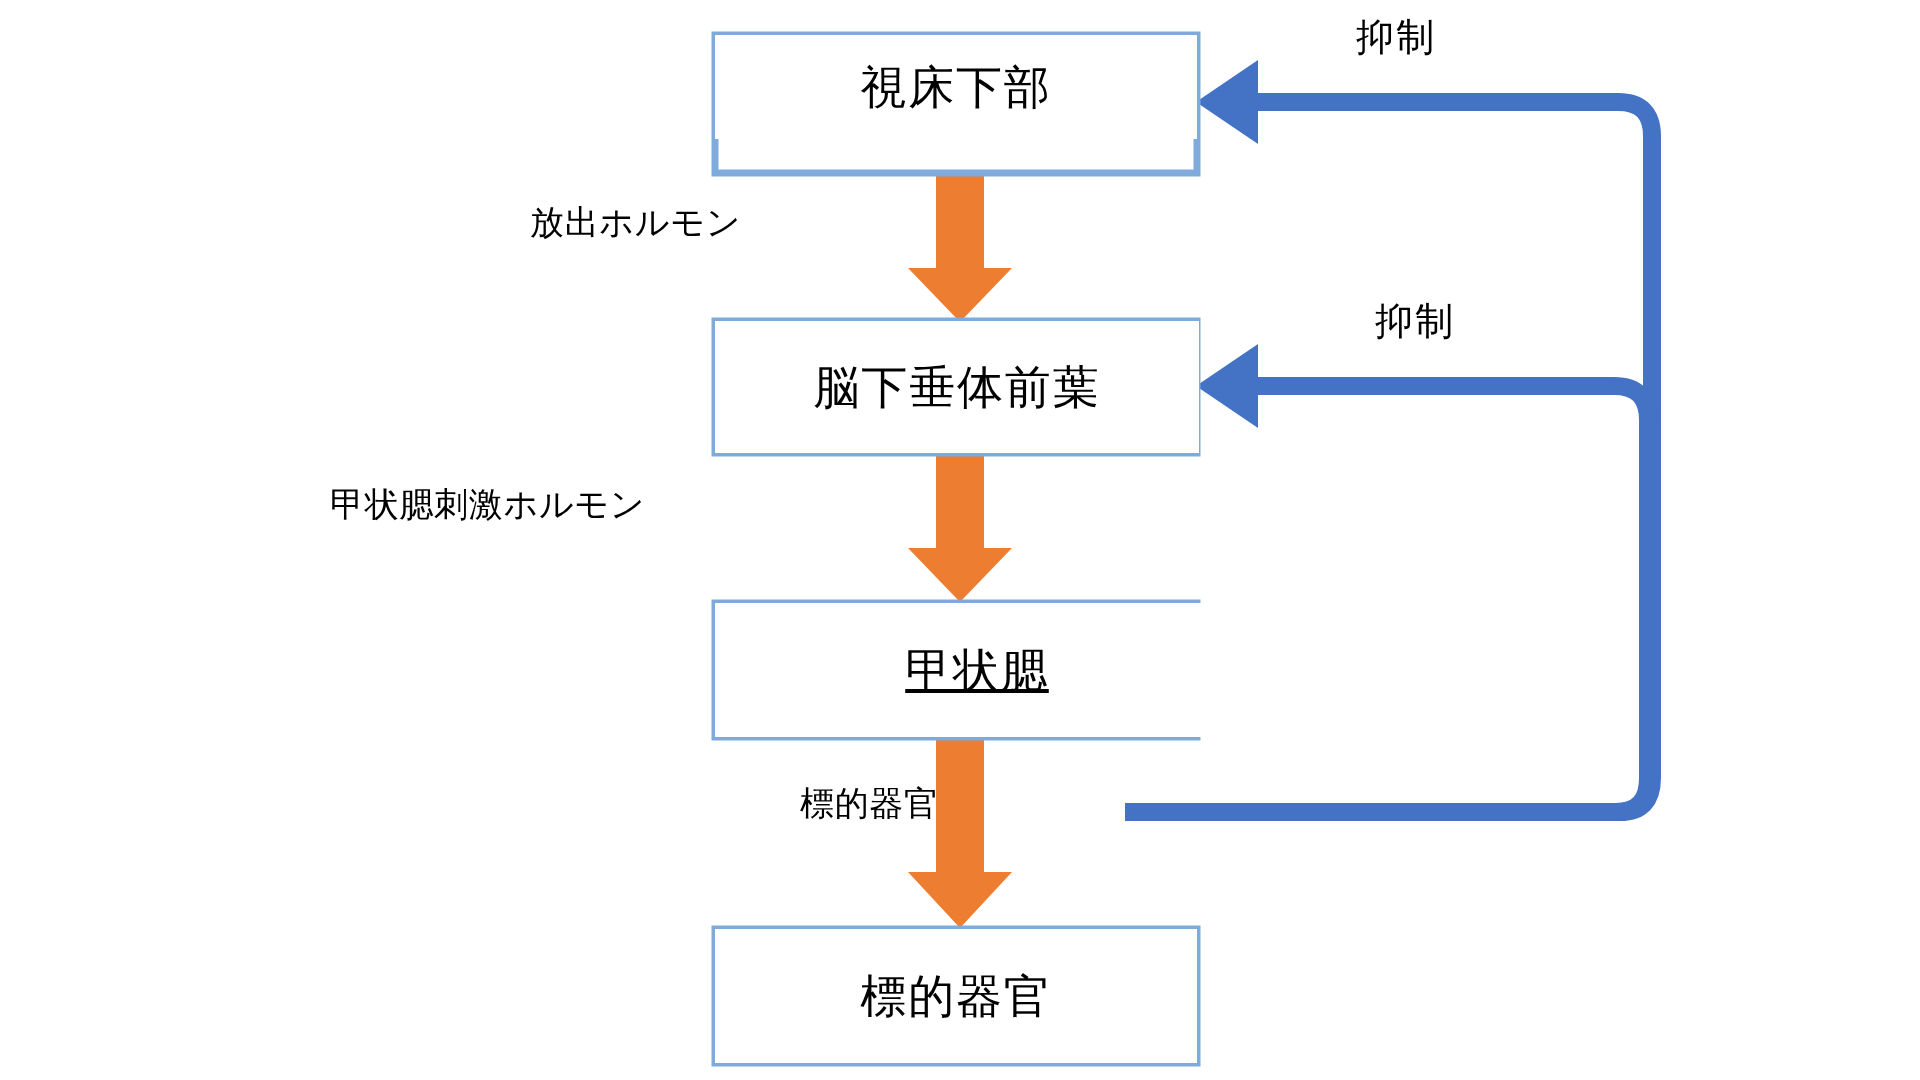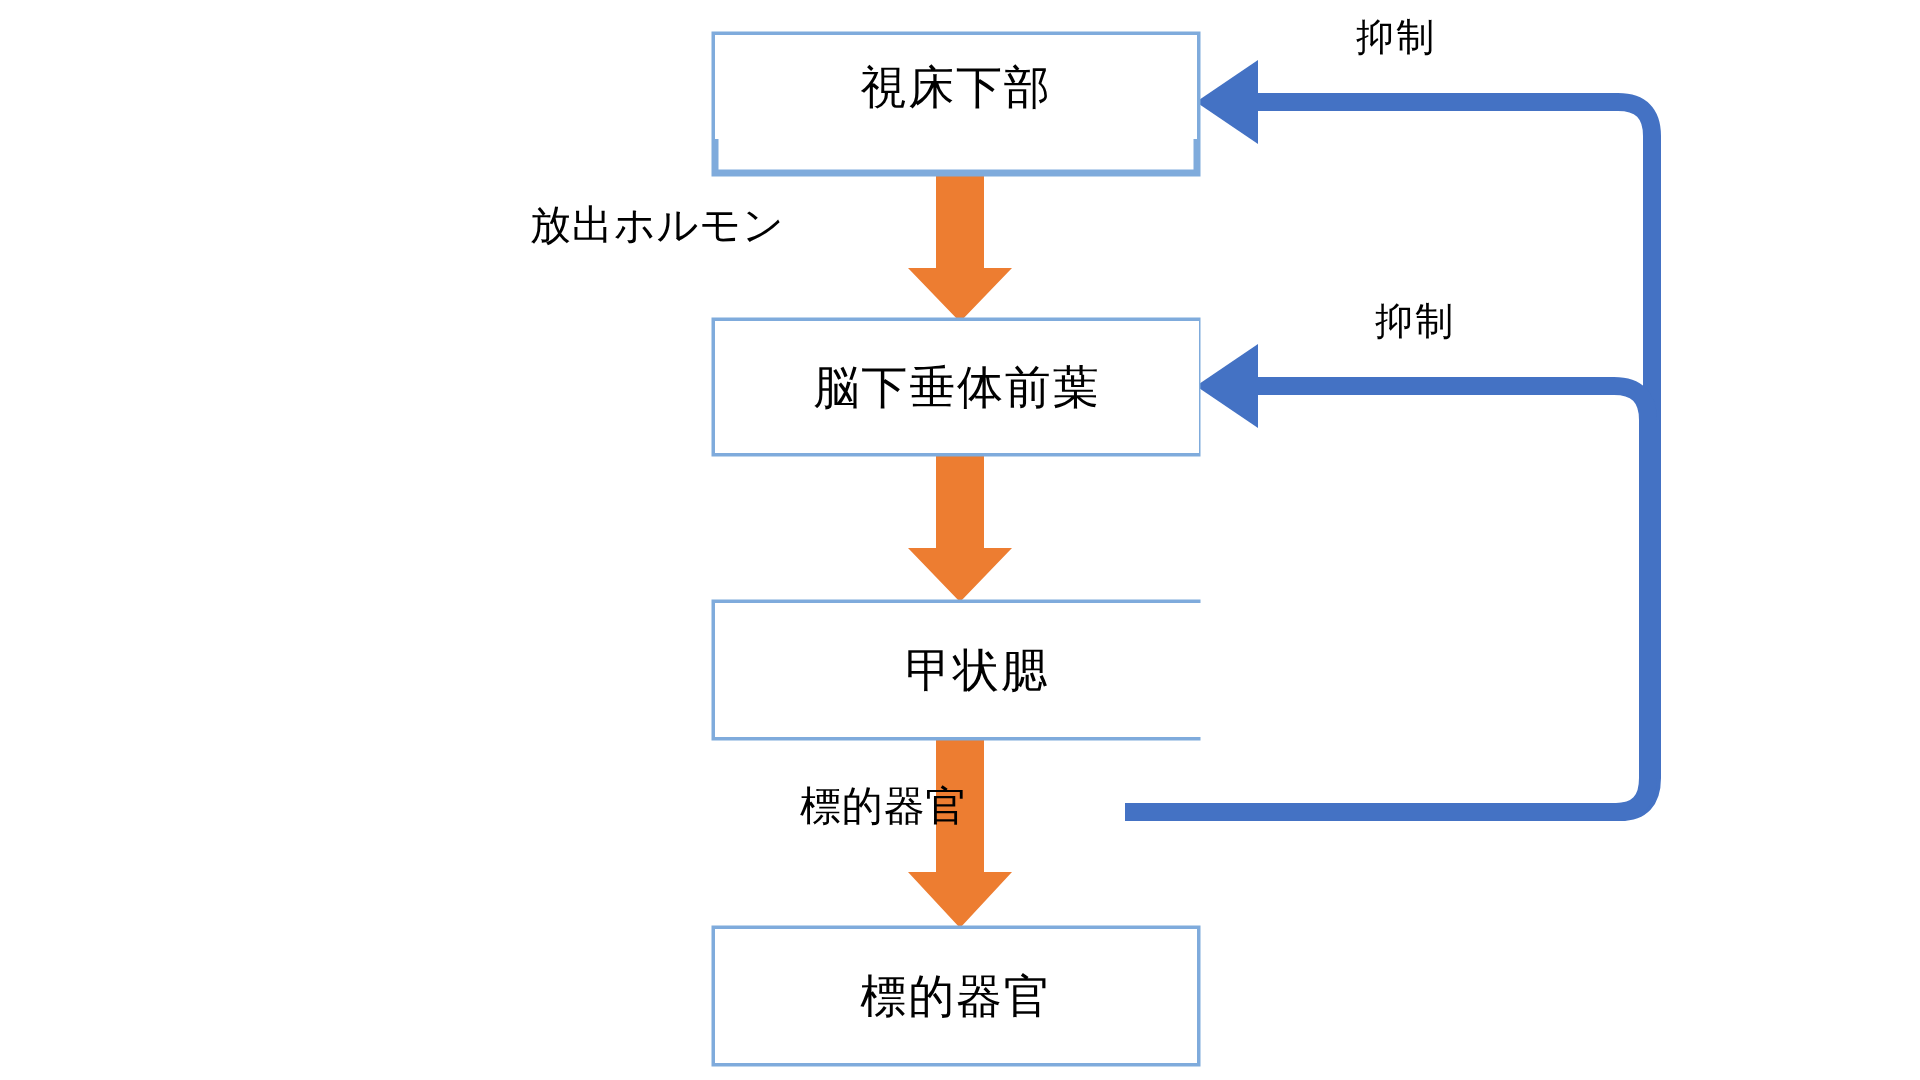--- a/index.html
+++ b/index.html
@@ -36,21 +36,21 @@
   }
   .node-label {
     font-size: 46px;
     color: #000000;
     letter-spacing: 0.04em;
     white-space: nowrap;
     line-height: 1;
   }
   .edge-label {
     position: absolute;
-    font-size: 41px;
+    font-size: 34px;
     color: #000000;
     letter-spacing: 0.02em;
     white-space: nowrap;
     line-height: 1;
   }
   .edge-label.small {
     font-size: 38px;
     letter-spacing: 0.06em;
   }
 </style>
@@ -94,30 +94,31 @@
   </svg>
 
   <div class="node-box" style="left:715px; top:35px; width:482px; height:104px;">
     <span class="node-label">視床下部</span>
   </div>
 
   <div class="node-box" style="left:715px; top:321px; width:484px; height:132px;">
     <span class="node-label">脳下垂体前葉</span>
   </div>
 
-  <div class="node-box" style="left:715px; top:603px; width:524px; height:134px;">
+  <div class="node-box" style="left:715px; top:603px; width:524px; height:134px;text-decoration:underline;">
     <span class="node-label">甲状腮</span>
   </div>
 
   <div class="node-box" style="left:715px; top:929px; width:482px; height:134px;">
     <span class="node-label">標的器官</span>
   </div>
 
   <div class="edge-label" style="left:530px; top:205px;">放出ホルモン</div>
 
+  <div class="edge-label" style="left:330px; top:487px;">甲状腮刺激ホルモン</div>
 
   <div class="edge-label" style="left:800px; top:786px;">標的器官</div>
 
   <div class="edge-label small" style="left:1356px; top:18px;">抑制</div>
 
   <div class="edge-label small" style="left:1375px; top:302px;">抑制</div>
 
 </div>
 
 </body></html>

